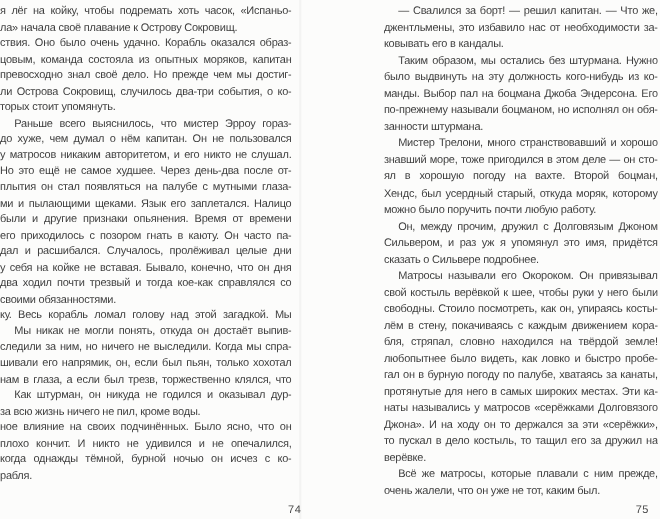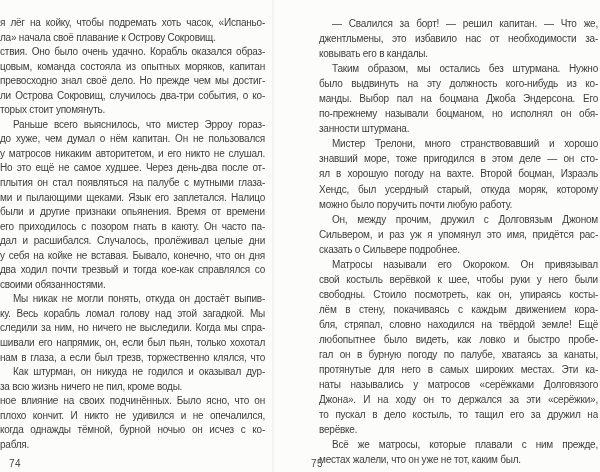--- a/index.html
+++ b/index.html
@@ -20,40 +20,40 @@
     height: 472px;
     background: rgba(0,0,0,0.035);
   }
   .page {
     position: absolute;
     top: 0;
     height: 472px;
   }
   .page-left  { left: 0;     width: 265px; }
   .page-right { left: 319px; width: 279px; }
-  .textblock { padding-top: 16px; }
-  .page-right .textblock { padding-top: 16px; }
+  .textblock { padding-top: 4px; }
+  .page-right .textblock { padding-top: 3px; margin-left: 30px; }
   .ln {
     font-size: 10px;
     letter-spacing: -0.22px;
     text-align: justify;
     text-align-last: justify;
     white-space: normal;
     overflow: hidden;
     color: #3e3e3e;
   }
   .page-left  .ln { height: 14.55px; line-height: 14.55px; }
   .page-right .ln { height: 15.05px; line-height: 15.05px; }
   .ln.end { text-align-last: left; }
   .ln.indent { text-indent: 13px; }
   .pagenum {
     position: absolute;
     bottom: 3px;
     width: 100%;
-    text-align: left;
+    text-align: right;
     font-size: 10px;
     line-height: 10px;
     color: #474747;
     letter-spacing: 0.5px;
   }
   .page-left  .pagenum { transform: translateX(9px); }
   .page-right .pagenum { transform: translateX(-8px); }
 </style>
 </head>
 <body>
@@ -75,22 +75,22 @@
         <div class="ln">у матросов никаким авторитетом, и его никто не слушал.</div>
         <div class="ln">Но это ещё не самое худшее. Через день-два после от-</div>
         <div class="ln">плытия он стал появляться на палубе с мутными глаза-</div>
         <div class="ln">ми и пылающими щеками. Язык его заплетался. Налицо</div>
         <div class="ln">были и другие признаки опьянения. Время от времени</div>
         <div class="ln">его приходилось с позором гнать в каюту. Он часто па-</div>
         <div class="ln">дал и расшибался. Случалось, пролёживал целые дни</div>
         <div class="ln">у себя на койке не вставая. Бывало, конечно, что он дня</div>
         <div class="ln">два ходил почти трезвый и тогда кое-как справлялся со</div>
         <div class="ln end">своими обязанностями.</div>
+        <div class="ln">ку. Весь корабль ломал голову над этой загадкой. Мы</div>
         <div class="ln indent">Мы никак не могли понять, откуда он достаёт выпив-</div>
-        <div class="ln">ку. Весь корабль ломал голову над этой загадкой. Мы</div>
         <div class="ln">следили за ним, но ничего не выследили. Когда мы спра-</div>
         <div class="ln">шивали его напрямик, он, если был пьян, только хохотал</div>
         <div class="ln">нам в глаза, а если был трезв, торжественно клялся, что</div>
         <div class="ln indent">Как штурман, он никуда не годился и оказывал дур-</div>
         <div class="ln end">за всю жизнь ничего не пил, кроме воды.</div>
         <div class="ln">ное влияние на своих подчинённых. Было ясно, что он</div>
         <div class="ln">плохо кончит. И никто не удивился и не опечалился,</div>
         <div class="ln">когда однажды тёмной, бурной ночью он исчез с ко-</div>
         <div class="ln end">рабля.</div>
       </div>
@@ -121,17 +121,17 @@
         <div class="ln">лём в стену, покачиваясь с каждым движением кора-</div>
         <div class="ln">бля, стряпал, словно находился на твёрдой земле! Ещё</div>
         <div class="ln">любопытнее было видеть, как ловко и быстро пробе-</div>
         <div class="ln">гал он в бурную погоду по палубе, хватаясь за канаты,</div>
         <div class="ln">протянутые для него в самых широких местах. Эти ка-</div>
         <div class="ln">наты назывались у матросов «серёжками Долговязого</div>
         <div class="ln">Джона». И на ходу он то держался за эти «серёжки»,</div>
         <div class="ln">то пускал в дело костыль, то тащил его за дружил на</div>
         <div class="ln end">верёвке.</div>
         <div class="ln indent">Всё же матросы, которые плавали с ним прежде,</div>
-        <div class="ln end">местах жалели, что он уже не тот, каким был.</div>
+        <div class="ln end">очень жалели, что он уже не тот, каким был.</div>
       </div>
     <div class="pagenum">75</div>
   </div>
 </div>
 
 </body></html>

